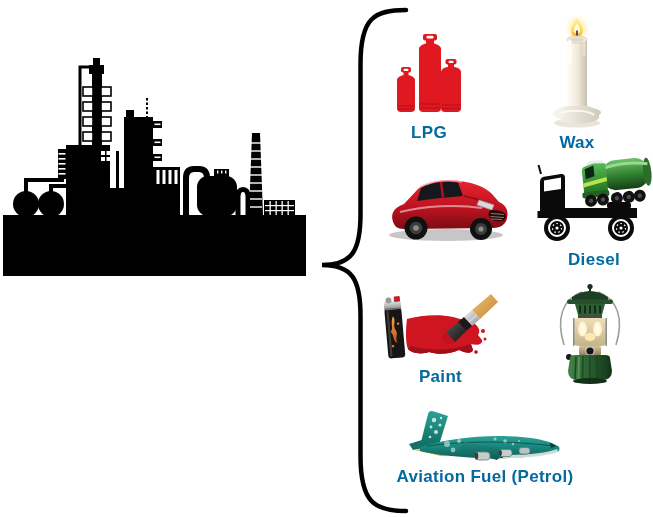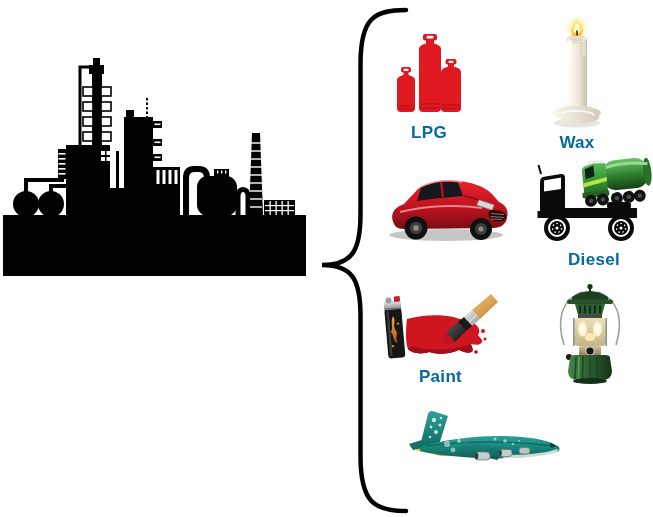--- a/index.html
+++ b/index.html
@@ -452,15 +452,16 @@
       </g>
       <polygon points="58,34 100,42 90,52 52,42" fill="url(#gWing)"></polygon>
       <g>
         <rect x="68" y="44" width="15" height="8" rx="3.5" fill="#c3cfcb" stroke="#6d7a76" stroke-width=".8"></rect>
         <ellipse cx="69.5" cy="48" rx="1.8" ry="3.4" fill="#30403c"></ellipse>
         <rect x="92" y="41.5" width="13" height="7" rx="3" fill="#c3cfcb" stroke="#6d7a76" stroke-width=".8"></rect>
         <ellipse cx="93.3" cy="45" rx="1.6" ry="3" fill="#30403c"></ellipse>
         <rect x="112" y="39.5" width="11" height="6.5" rx="3" fill="#b7c4c0" stroke="#6d7a76" stroke-width=".8"></rect>
       </g>
     </svg>
+    <div class="plabel">Aviation Fuel (Petrol)</div>
   </div>
 
 </div>
 
 </body></html>

